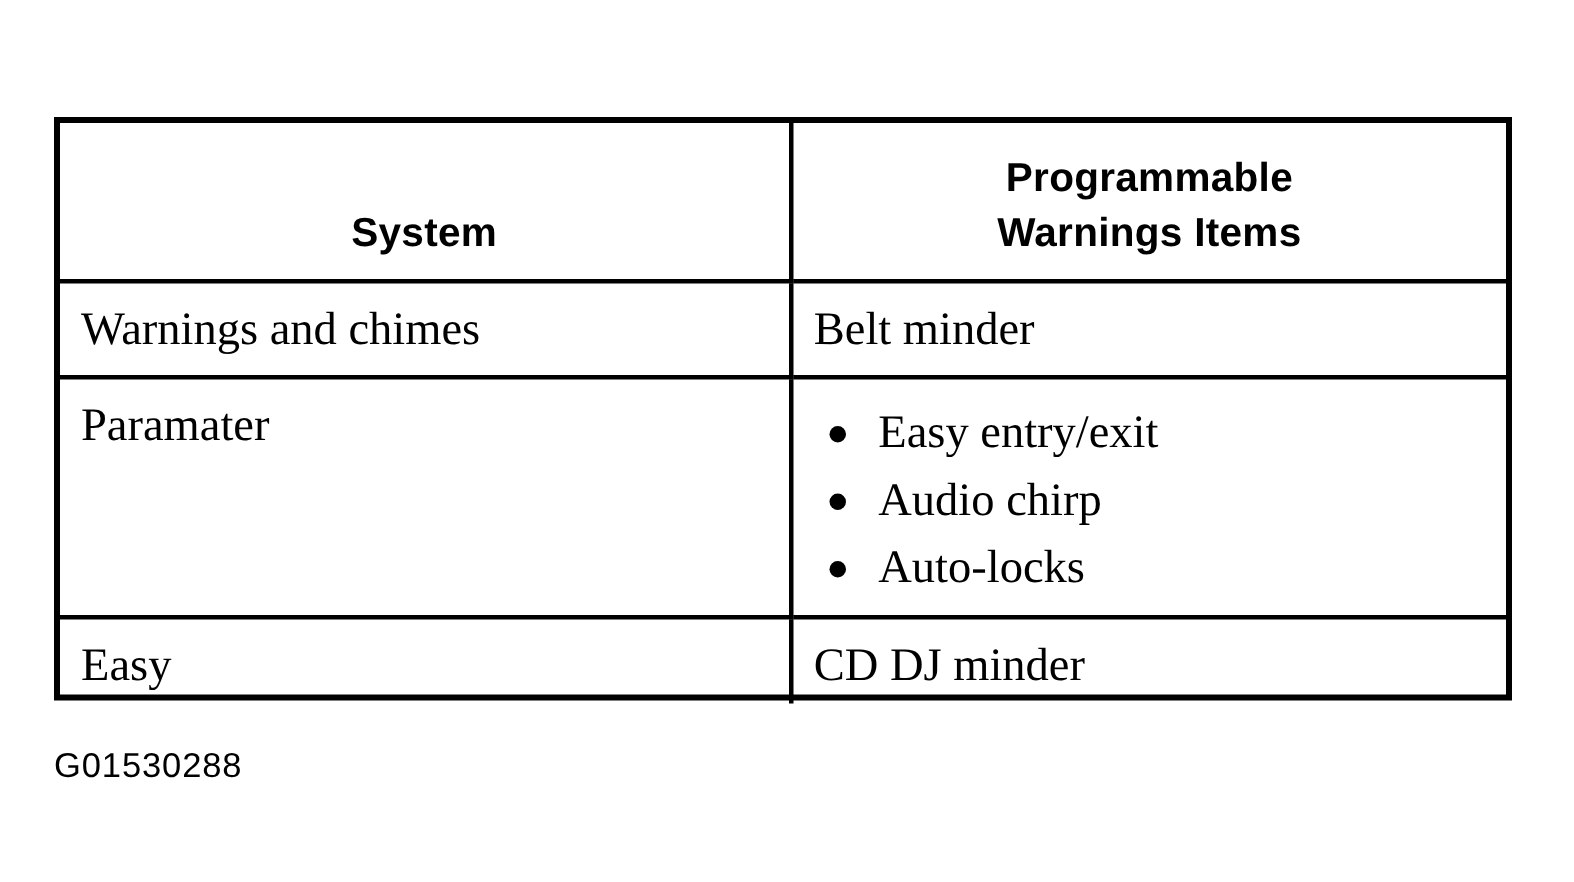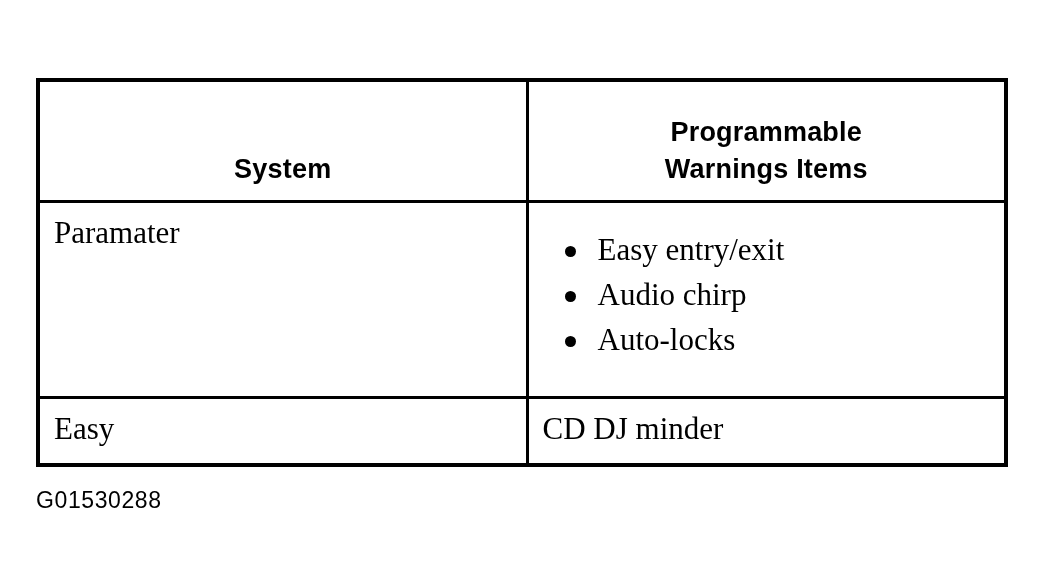--- a/index.html
+++ b/index.html
@@ -104,21 +104,21 @@
 
   .row-sec .cell-left,
   .row-sec .cell-right { height: 157px; }
 
   .row-last .cell-left,
   .row-last .cell-right { height: 56px; }
 
   
   .bullet-list {
     list-style: none;
-    margin: 12px;
+    margin: 0;
     padding: 12px 0 0 24px;
   }
   .bullet-list li {
     font-family: "Liberation Serif", "DejaVu Serif", serif;
     font-size: 31px;
     line-height: 45px;
     white-space: nowrap;
     position: relative;
     padding-left: 33px;
   }
@@ -130,21 +130,21 @@
     width: 11px;
     height: 11px;
     background: #000000;
     border-radius: 50%;
   }
 
   
   .fig-caption {
     position: absolute;
     left: 36px;
-    top: 487px;
+    top: 497px;
     font-family: "Liberation Sans", "DejaVu Sans", sans-serif;
     font-size: 23px;
     line-height: 27px;
     letter-spacing: 0.6px;
     color: #000000;
     white-space: nowrap;
   }
 </style>
 </head>
 <body>
@@ -166,20 +166,28 @@
             </div>
           </th>
           <th class="cell-right">
             <div class="hdr-text">
               <span class="line">Programmable</span>
               <span class="line">Warnings Items</span>
             </div>
           </th>
         </tr>
 
+        <tr class="row-body row-warn">
+          <td class="cell-left">
+            <div class="body-text">Warnings and chimes</div>
+          </td>
+          <td class="cell-right">
+            <div class="body-text">Belt minder</div>
+          </td>
+        </tr>
 
         <tr class="row-body row-sec">
           <td class="cell-left">
             <div class="body-text">Paramater</div>
           </td>
           <td class="cell-right">
             <ul class="bullet-list">
               <li><span>Easy entry/exit</span></li>
               <li><span>Audio chirp</span></li>
               <li><span>Auto-locks</span></li>

